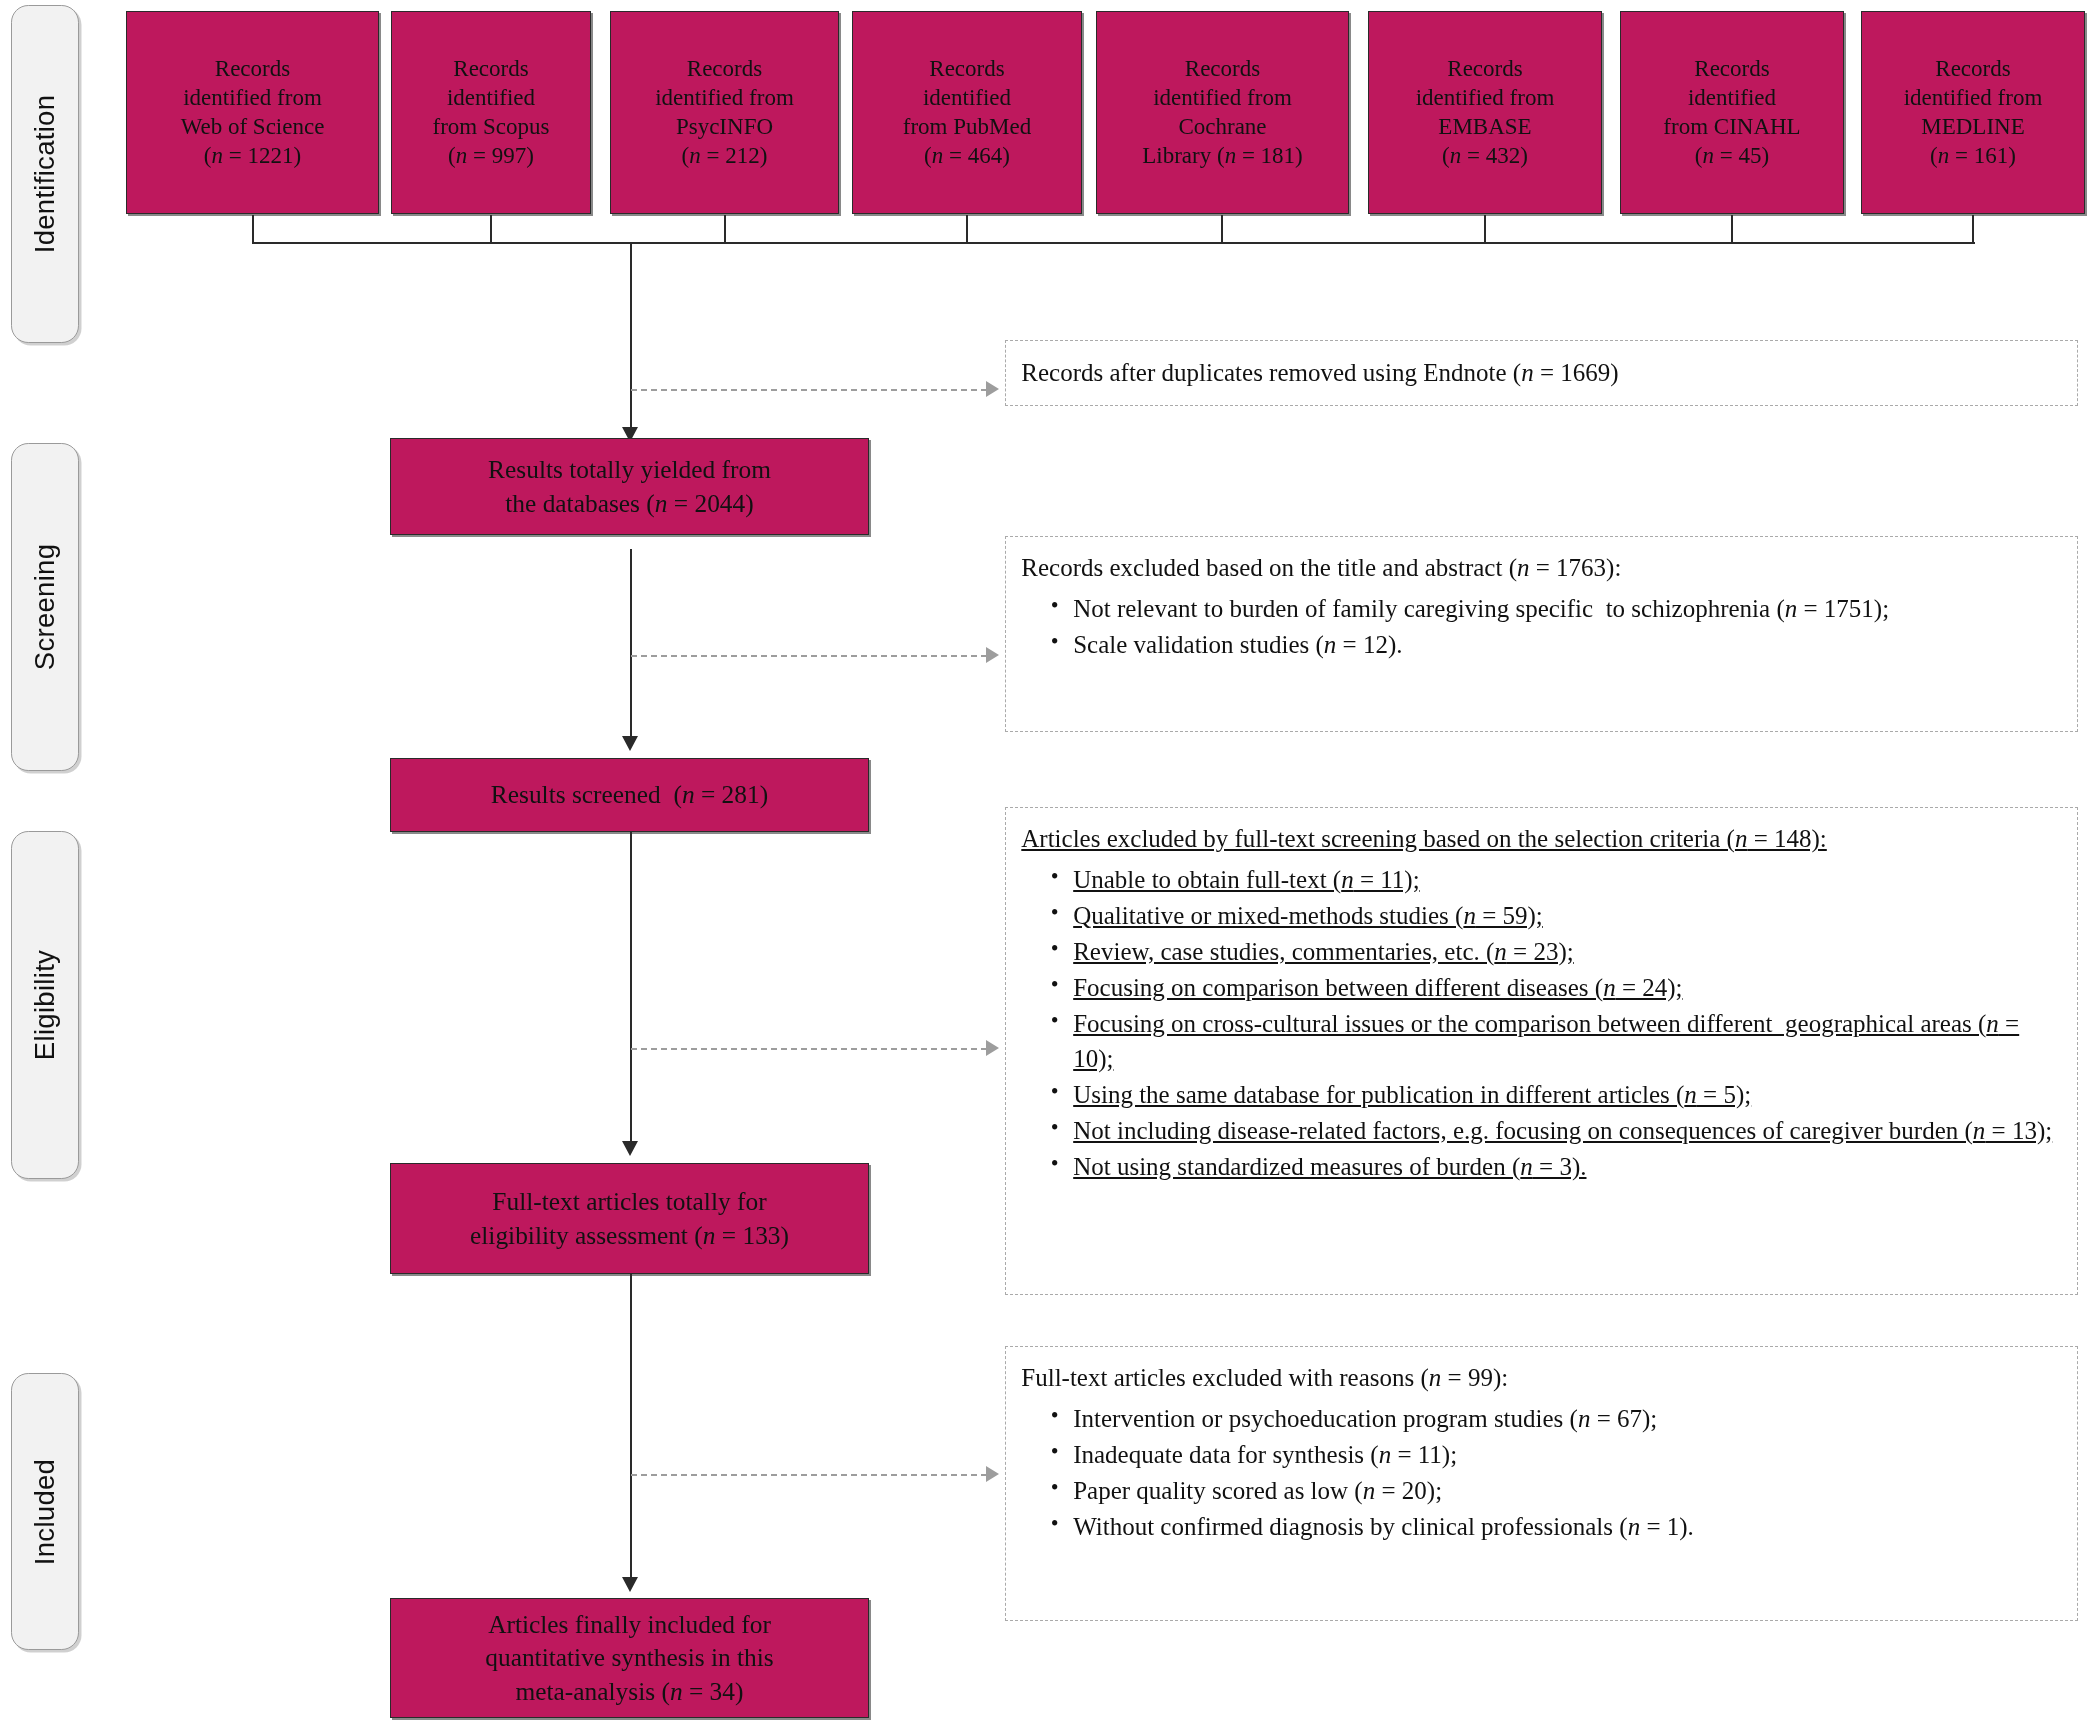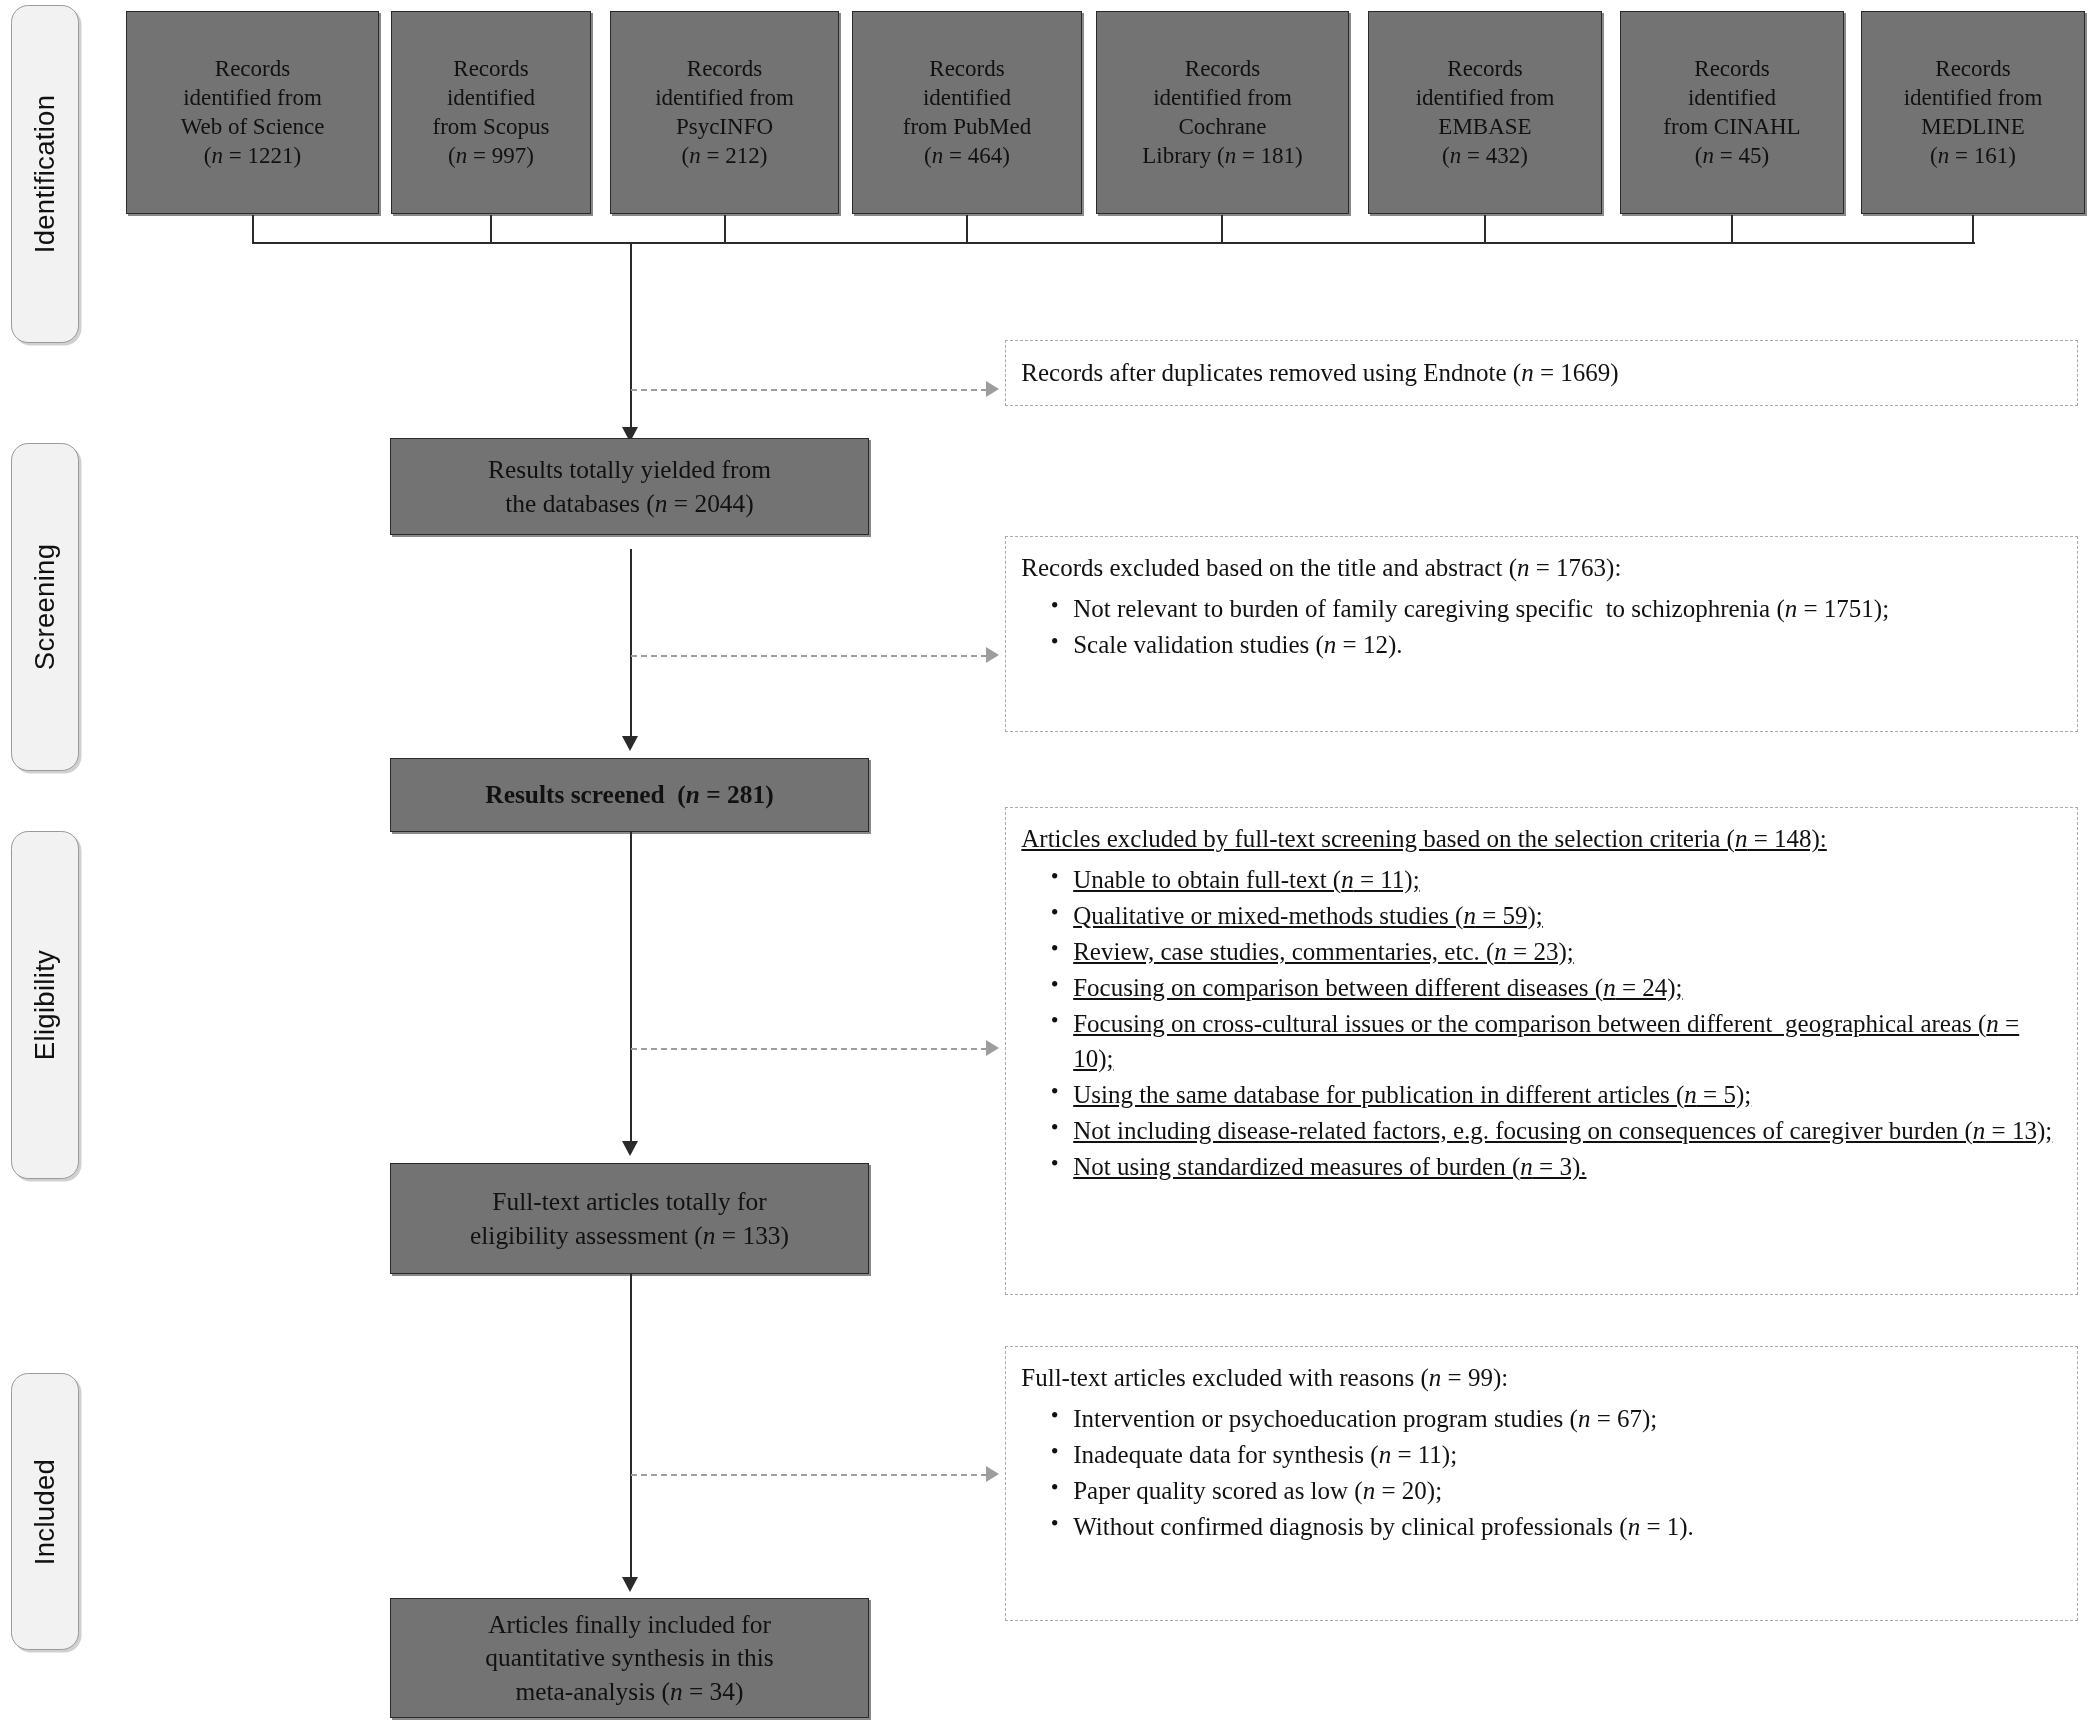--- a/index.html
+++ b/index.html
@@ -32,21 +32,21 @@
     white-space:nowrap;
     font-family:"Liberation Sans","DejaVu Sans",sans-serif;
     font-size:27.5px;
     color:#111;
     letter-spacing:0.3px;
   }
 
   
   .box{
     position:absolute;
-    background:#737373;
+    background:#be185d;
     border:1.5px solid #2a2a2a;
     box-sizing:border-box;
     display:flex;
     align-items:center;
     justify-content:center;
     text-align:center;
     box-shadow:2px 2px 0 0 rgba(40,40,40,.55);
   }
   .box .txt{
     padding:3.1px 5.1px;
@@ -245,21 +245,21 @@
   <div class="dbox tight" style="left:1005px;top:536px;width:1073px;height:196px;">
     <div class="head">Records excluded based on the title and abstract (<i class="nv">n</i> = 1763):</div>
     <ul>
       <li>Not relevant to burden of family caregiving specific&nbsp; to schizophrenia (<i class="nv">n</i> = 1751);</li>
       <li>Scale validation studies (<i class="nv">n</i> = 12).</li>
     </ul>
   </div>
   <div class="dashrow" style="left:631px;top:655px;width:356px;"></div>
   <div class="dasharrow" style="left:986px;top:647px;"></div>
 
-  <div class="box mid" style="left:390px;top:758px;width:479px;height:74px;font-weight:bold;">
+  <div class="box mid" style="left:390px;top:758px;width:479px;height:74px;">
     <div class="txt">Results screened&nbsp; (<i class="nv">n</i> = 281)</div>
   </div>
   <div class="vline" style="left:630px;top:832px;height:315px;"></div>
   <div class="arrowdown" style="left:622px;top:1141px;"></div>
 
   <div class="dbox tight" style="left:1005px;top:807px;width:1073px;height:488px;text-decoration:underline;">
     <div class="head">Articles excluded by full-text screening based on the selection criteria (<i class="nv">n</i> = 148):</div>
     <ul>
       <li>Unable to obtain full-text (<i class="nv">n</i> = 11);</li>
       <li>Qualitative or mixed-methods studies (<i class="nv">n</i> = 59);</li>

